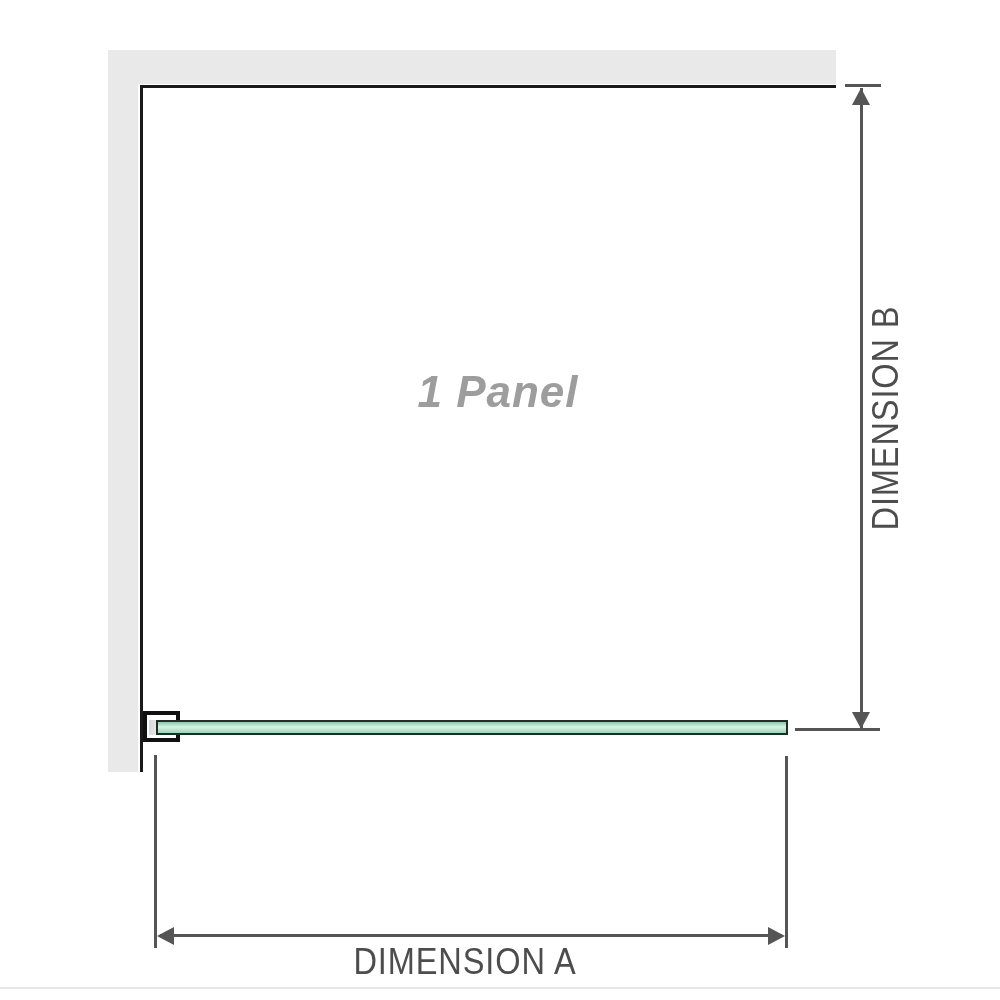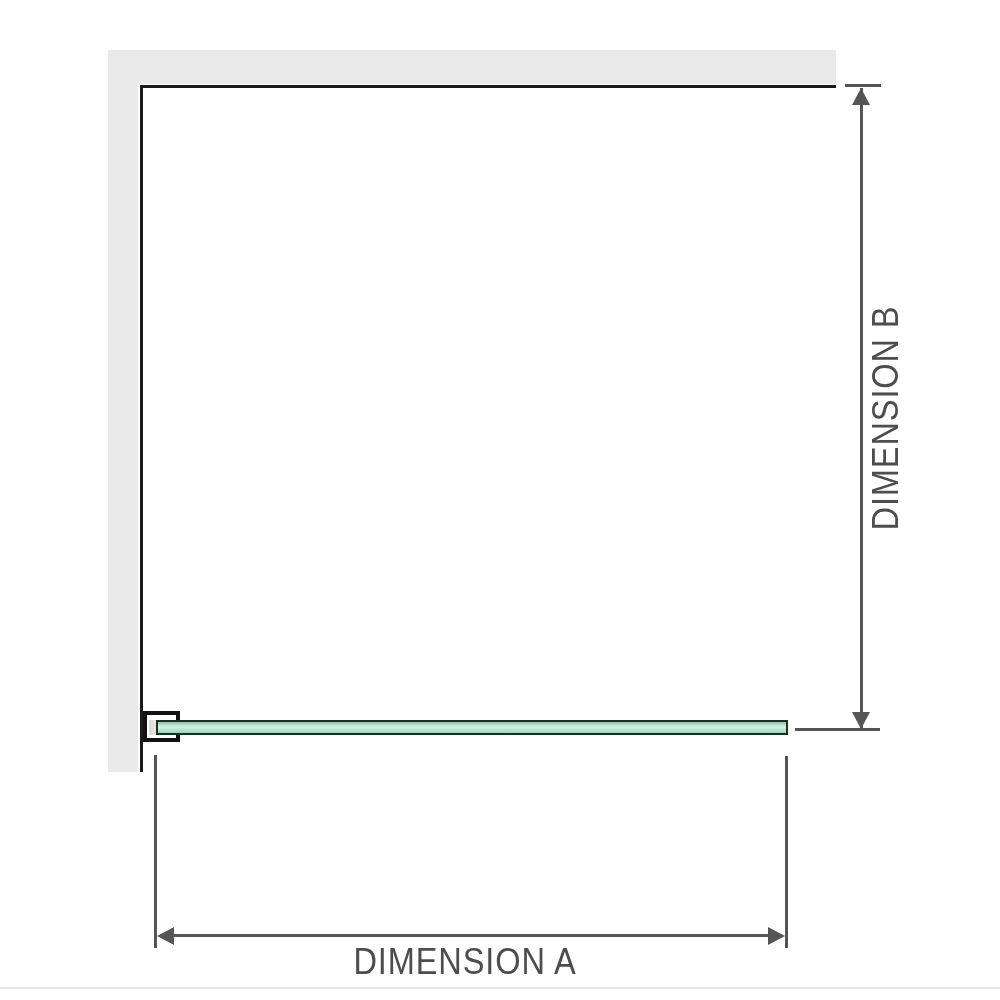--- a/index.html
+++ b/index.html
@@ -146,20 +146,21 @@
 <body>
 
 <div class="canvas">
 
   <div class="abs wall-top"></div>
   <div class="abs wall-left"></div>
 
   <div class="abs outline-top"></div>
   <div class="abs outline-left"></div>
 
+  <div class="abs panel-watermark">1 Panel</div>
 
   <div class="abs bracket">
     <div class="bracket-pad"></div>
   </div>
   <div class="abs glass"></div>
 
   <div class="abs dimline dimb-tick-top"></div>
   <div class="abs dimline dimb-vline"></div>
   <div class="abs tri dimb-arrow-top"></div>
   <div class="abs tri dimb-arrow-bottom"></div>

